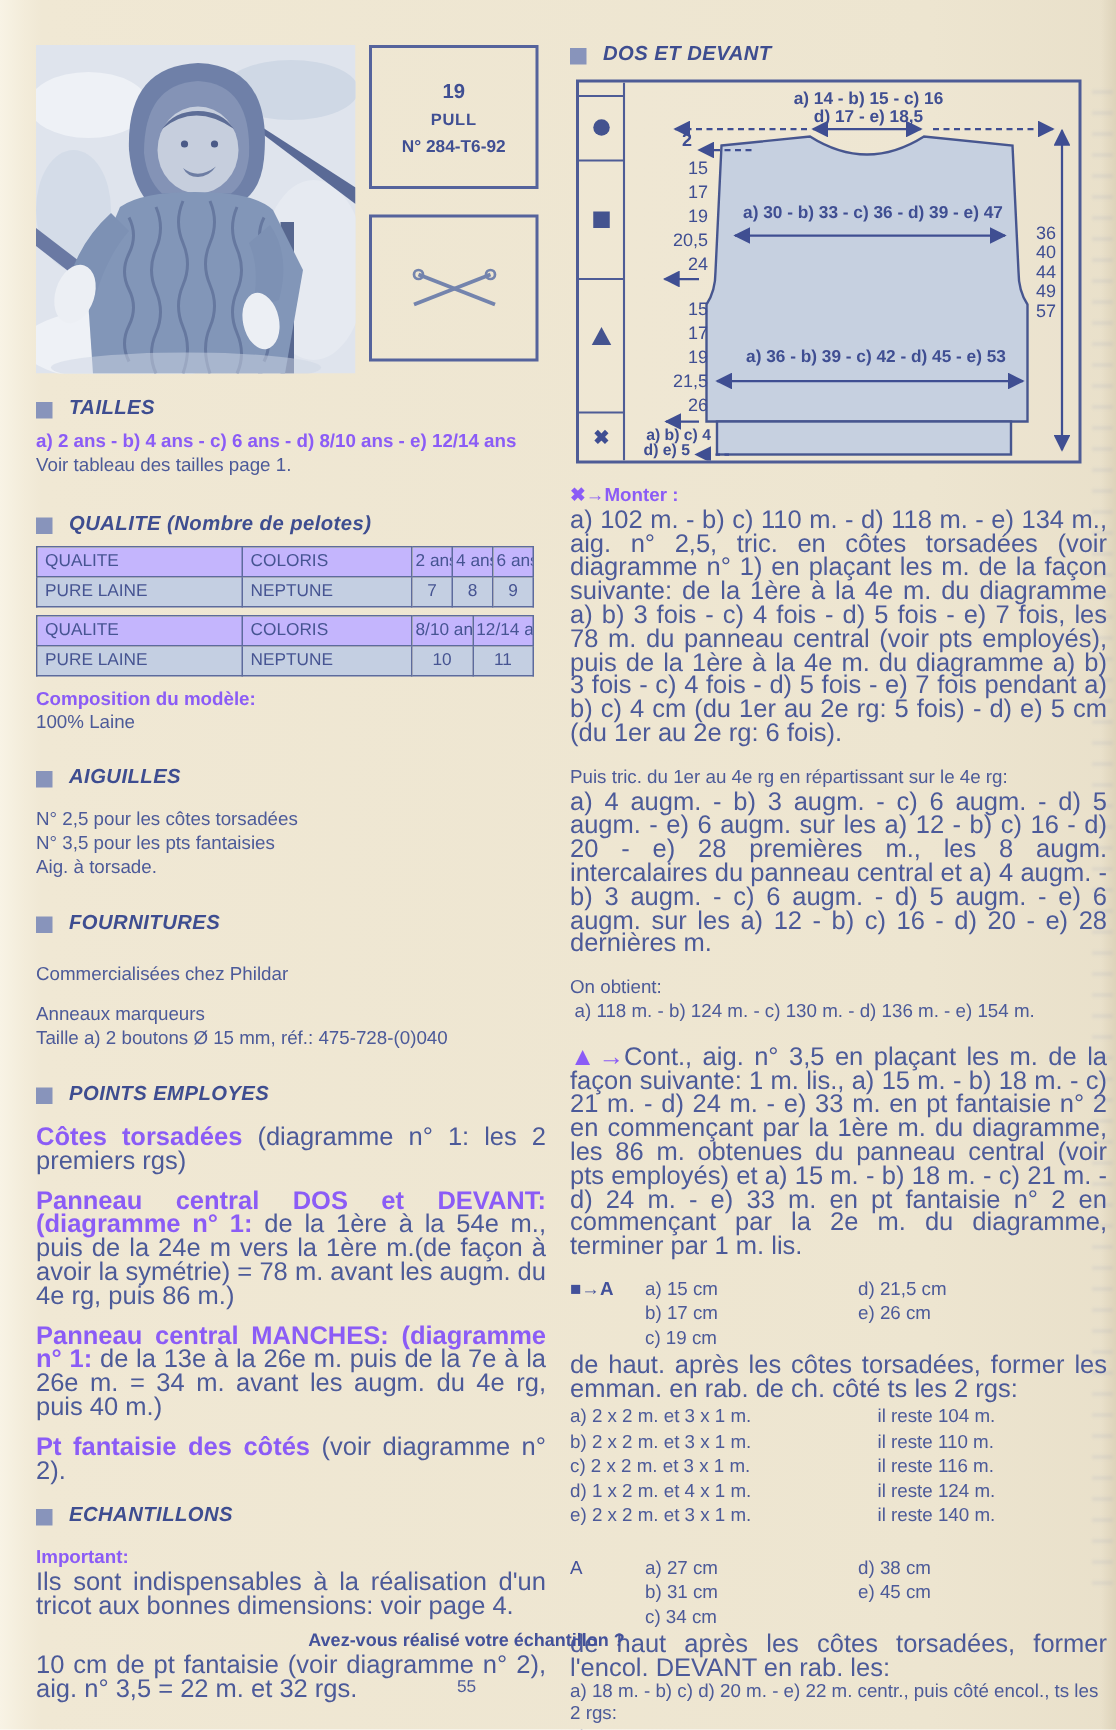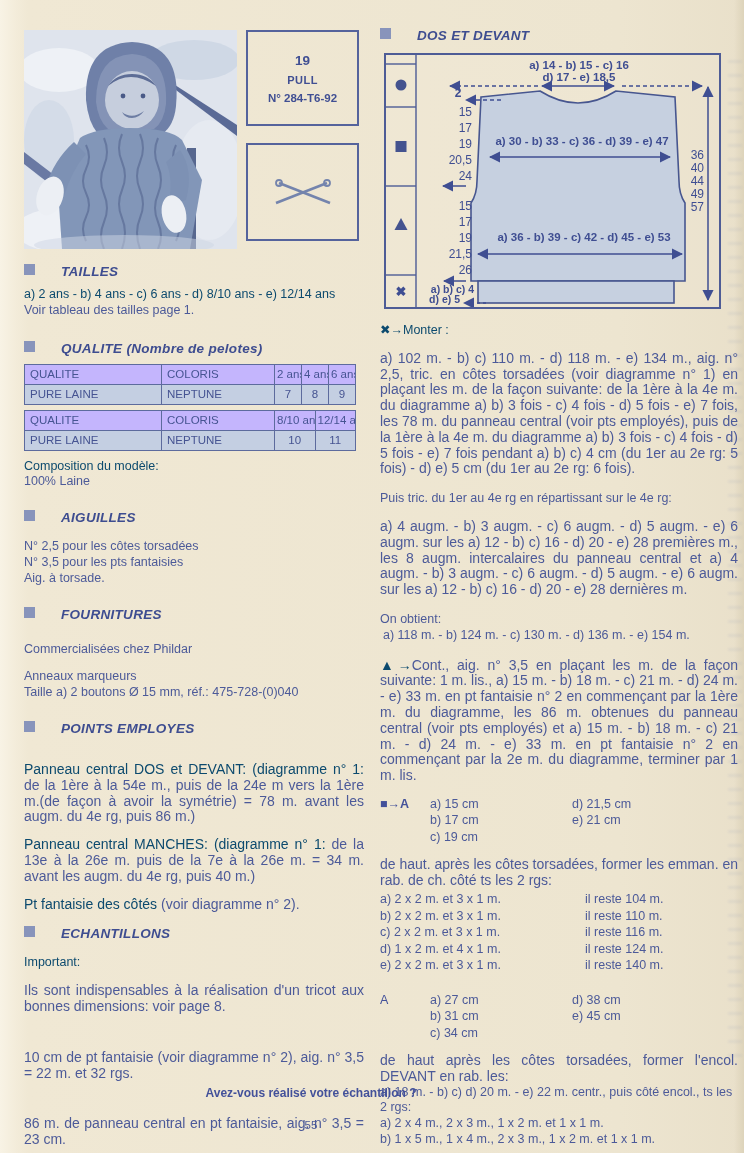--- a/index.html
+++ b/index.html
@@ -20,27 +20,27 @@
   .photo-row { display:flex; }
   .photo-frame { width:213px; height:219px; flex:0 0 auto; }
   .boxes { margin-left:9px; display:flex; flex-direction:column; }
   .info-box { width:113px; border:2px solid #55639c; box-sizing:border-box; }
   .info-box.id { height:96px; display:flex; flex-direction:column; align-items:center; justify-content:center; gap:6px; }
   .info-box.id .n   { font-weight:bold; font-size:13.5px; color:#404f93; }
   .info-box.id .g   { font-weight:bold; font-size:11px; color:#404f93; letter-spacing:.5px; }
   .info-box.id .ref { font-weight:bold; font-size:11.5px; color:#404f93; }
   .info-box.icon { height:98px; margin-top:17px; display:flex; align-items:center; justify-content:center; }
 
-  .sec-h { display:flex; align-items:flex-start; gap:26px; margin:15px 0 8px; }
+  .sec-h { display:flex; align-items:flex-end; gap:11px; margin:15px 0 8px; }
   .sq { width:11px; height:11px; background:#8894bb; flex:0 0 auto; }
   .sec-h .t { font-style:italic; font-weight:bold; font-size:13.5px; color:#3e4d90; letter-spacing:.3px; }
 
-  .p  { font-size:14px; line-height:15.8px; margin:12px 0 11px; text-align:justify; }
+  .p  { font-size:17px; line-height:15.8px; margin:0 0 11px; text-align:justify; }
   .pl { font-size:12.5px; line-height:15.8px; margin:0; }
-  .b  { font-weight:normal; color:#0c4a6e; }
+  .b  { font-weight:bold; color:#8b5cf6; }
   .gap6  { height:6px; }  .gap12 { height:12px; }
 
   table.qual { border-collapse:collapse; width:332px; font-size:11.5px; table-layout:fixed; }
   table.qual td { border:1px solid #5d6b9d; padding:1px 5px; height:17px; color:#465492; overflow:hidden; white-space:nowrap; }
   table.qual tr.hd td { background:#c4b5fd; }
   table.qual tr.dt td { background:#c4cfe2; }
   table.qual td.c { text-align:center; padding:1px 2px; }
   table.qual.t2 { margin-top:5px; }
 
   .diagram { position:relative; width:333px; height:252px; border:2px solid #4e5c96; margin:10px 0 0 4px; background:rgba(255,255,255,0.06); }
@@ -206,36 +206,39 @@
   <div class="gap12"></div>
   <div class="pl">Anneaux marqueurs</div>
   <div class="pl">Taille a) 2 boutons Ø 15 mm, réf.: 475-728-(0)040</div>
 
   <div class="sec-h" style="margin-top:20px">
     <span class="sq"></span>
     <span class="t">POINTS EMPLOYES</span>
   </div>
   <div class="gap6"></div>
   <div class="p">
+    <span class="b">Côtes torsadées</span><span> (diagramme n° 1: les 2 premiers rgs)</span>
+  </div>
+  <div class="p">
     <span class="b">Panneau central DOS et DEVANT: (diagramme n° 1:</span><span> de la 1ère à la 54e m., puis de la 24e m vers la 1ère m.(de façon à avoir la symétrie) = 78 m. avant les augm. du 4e rg, puis 86 m.)</span>
   </div>
   <div class="p">
     <span class="b">Panneau central MANCHES: (diagramme n° 1:</span><span> de la 13e à la 26e m. puis de la 7e à la 26e m. = 34 m. avant les augm. du 4e rg, puis 40 m.)</span>
   </div>
   <div class="p">
     <span class="b">Pt fantaisie des côtés</span><span> (voir diagramme n° 2).</span>
   </div>
 
   <div class="sec-h" style="margin-top:14px">
     <span class="sq"></span>
     <span class="t">ECHANTILLONS</span>
   </div>
   <div class="gap6"></div>
   <div class="pl b">Important:</div>
-  <div class="p">Ils sont indispensables à la réalisation d'un tricot aux bonnes dimensions: voir page 8.</div>
+  <div class="p">Ils sont indispensables à la réalisation d'un tricot aux bonnes dimensions: voir page 4.</div>
   <div class="gap12"></div>
   <div class="p">10 cm de pt fantaisie (voir diagramme n° 2), aig. n° 3,5 = 22 m. et 32 rgs.</div>
   <div class="gap12"></div>
   <div class="p">86 m. de panneau central en pt fantaisie, aig. n° 3,5 = 23 cm.</div>
 </div>
 
 <div class="col-right">
 
   <div class="sec-h" style="margin-top:0">
     <span class="sq"></span>
@@ -342,21 +345,21 @@
     <div class="lbl">
       <span>■</span><span>→</span><span>A</span>
     </div>
     <div class="c1">
       <div>a) 15 cm</div>
       <div>b) 17 cm</div>
       <div>c) 19 cm</div>
     </div>
     <div class="c2">
       <div>d) 21,5 cm</div>
-      <div>e) 21 cm</div>
+      <div>e) 26 cm</div>
     </div>
   </div>
   <div class="p" style="margin-bottom:2px">de haut. après les côtes torsadées, former les emman. en rab. de ch. côté ts les 2 rgs:</div>
   <div class="emman-rows">
     <div class="row">
         <div class="l">a) 2 x 2 m. et 3 x 1 m.</div>
         <div class="r">il reste 104 m.</div>
       </div>
     <div class="row">
         <div class="l">b) 2 x 2 m. et 3 x 1 m.</div>

